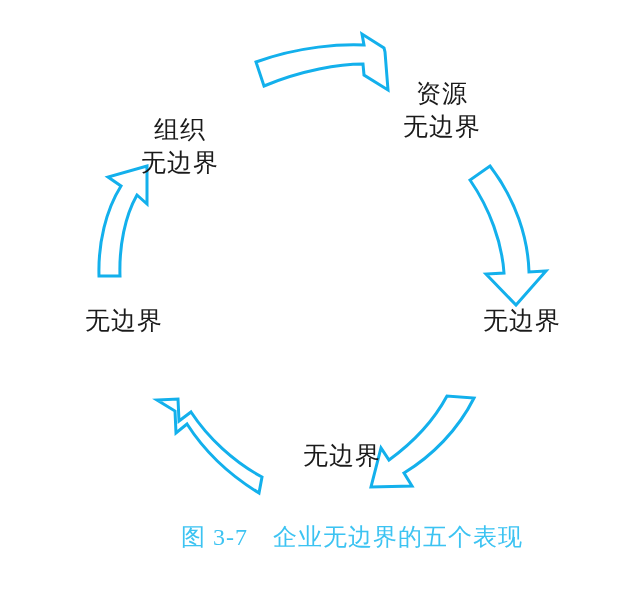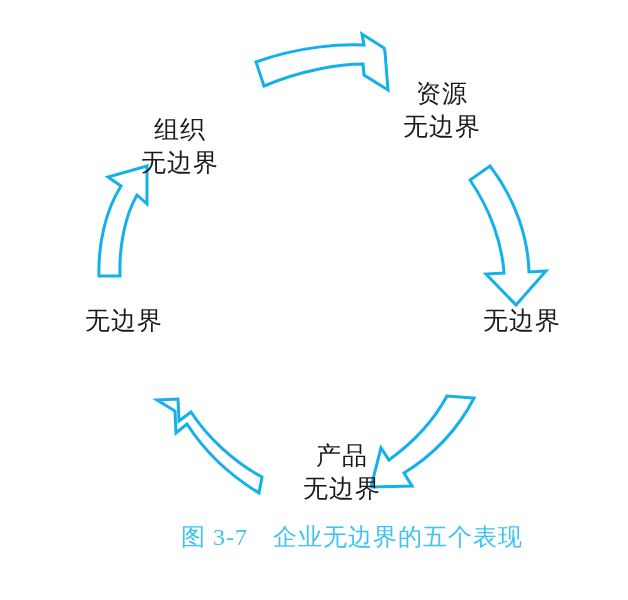--- a/index.html
+++ b/index.html
@@ -133,21 +133,20 @@
   <div class="node-label" id="node-resource" style="color: rgb(26, 26, 26);">
     <span class="line1">资源</span>
     <span class="line2">无边界</span>
   </div>
 
   <div class="node-label" id="node-industry" style="color: rgb(26, 26, 26);">
     <span class="line2">无边界</span>
   </div>
 
   <div class="node-label" id="node-product" style="color: rgb(26, 26, 26);">
-    <span class="line1">产品</span>
     <span class="line2">无边界</span>
   </div>
 
   <div class="node-label" id="node-customer" style="color: rgb(26, 26, 26);">
     <span class="line2">无边界</span>
   </div>
 
   <div id="figure-caption" style="color: rgb(60, 195, 242);">图 3-7　企业无边界的五个表现</div>
 
 </div>

